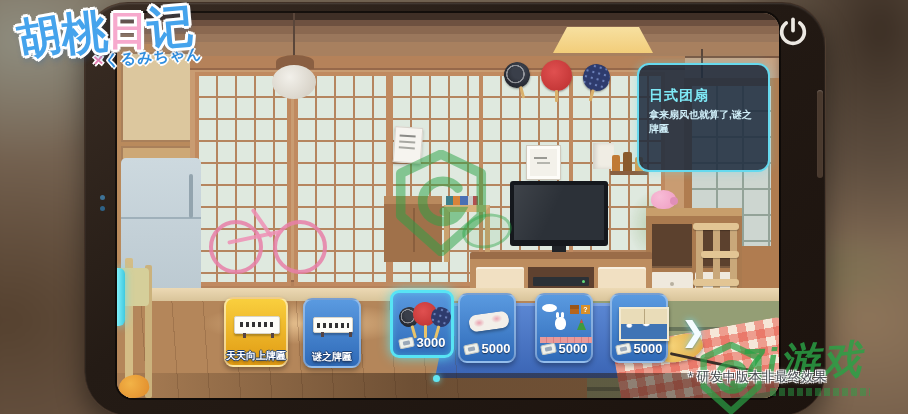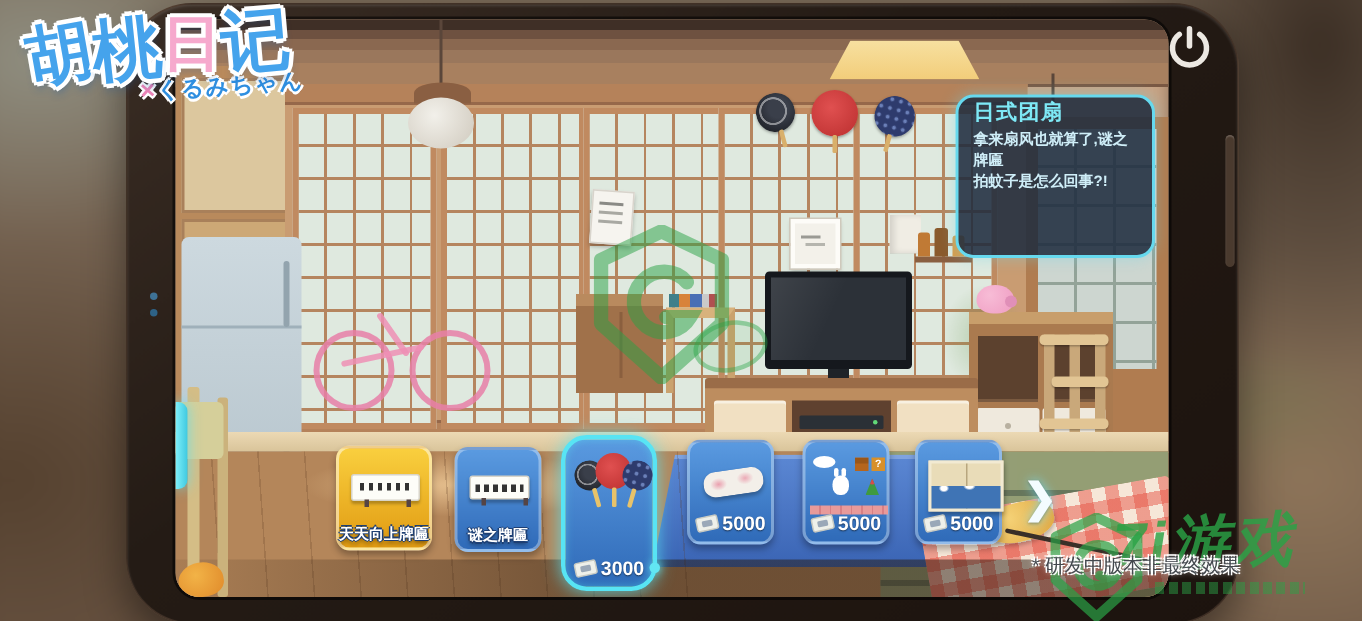--- a/index.html
+++ b/index.html
@@ -124,21 +124,21 @@
   .banknote::after{content:"";position:absolute;left:25%;top:20%;width:50%;height:60%;background:#9aa8b8;border-radius:1px;}
   .bn-lg{width:17px;height:11px;}
   .bn-sm{width:13px;height:8px;}
   .currency-pill{width:54px;height:21px;background:rgba(14,26,42,.68);border-radius:3px;color:#fff;font-size:13.5px;font-weight:bold;
     display:flex;align-items:center;justify-content:center;letter-spacing:.5px;}
   .plus-btn{width:25px;height:25px;border-radius:7px;background:linear-gradient(#ffd052,#f0a71f);border:1px solid #c8831a;
     color:#fff;font-size:17px;font-weight:bold;display:flex;align-items:center;justify-content:center;
     box-shadow:inset 0 2px 0 rgba(255,255,255,.55),0 1px 2px rgba(0,0,0,.3);line-height:1;}
 
   .tooltip{left:520px;top:50px;width:133px;height:109px;z-index:32;background:rgba(30,44,62,.87);
-    border:2px solid #66d9ee;border-radius:12px;box-shadow:0 0 10px rgba(102,217,238,.4);padding:1px 10px;box-sizing:border-box;}
+    border:2px solid #66d9ee;border-radius:12px;box-shadow:0 0 10px rgba(102,217,238,.4);padding:22px 10px;box-sizing:border-box;}
   .tooltip-title{color:#7ee9f6;font-size:14px;font-weight:bold;letter-spacing:1px;}
   .tooltip-desc{margin-top:3px;color:#cfeef8;font-size:10px;font-weight:bold;line-height:1.38;}
   .buy-btn{margin:5px auto 0;width:88px;height:34px;border-radius:9px;background:linear-gradient(#ffd75e,#f5a41d);
     color:#fff;font-size:18px;font-weight:bold;letter-spacing:3px;display:flex;align-items:center;justify-content:center;
     box-shadow:inset 0 2px 0 rgba(255,255,255,.55),0 2px 4px rgba(0,0,0,.35);text-shadow:0 1px 2px #bf7b12;}
 
   
   .card{position:absolute;border-radius:9px;z-index:40;box-sizing:border-box;box-shadow:0 3px 5px rgba(0,0,0,.3);}
   .card-blue{background:linear-gradient(#5a9ae0,#2f6ab8);border:2px solid rgba(255,255,255,.35);}
   .card-gold{background:linear-gradient(#f9cf3e,#e09a12);border:2px solid rgba(255,255,255,.5);}
@@ -302,37 +302,36 @@
     <div class="abs chair-post" style="left:8px;top:245px;width:8px;height:140px;"></div>
     <div class="abs chair-post" style="left:28px;top:252px;width:7px;height:133px;background:#cbb27c;"></div>
     <div class="abs chair-back"></div>
     <div class="abs corner-toy"></div>
 
 
     <div class="abs tooltip">
       <div class="tooltip-title">日式团扇</div>
       <div class="tooltip-desc">
         <span style="display:block">拿来扇风也就算了,谜之牌匾</span>
-        <span style="display:block">拍蚊子是怎么回事?!</span>
       </div>
     </div>
 
     <div class="card card-blue" style="left:186px;top:285px;width:58px;height:70px;">
       <div class="card-img">
           <div class="mini-sign" style="height:14px;"></div>
         </div>
       <div class="card-label">谜之牌匾</div>
     </div>
     <div class="card card-gold" style="left:107px;top:284px;width:64px;height:70px;">
       <div class="card-img">
           <div class="mini-sign"></div>
         </div>
       <div class="card-label">天天向上牌匾</div>
     </div>
-    <div class="card card-blue card-sel" style="left:257px;top:277px;width:64px;height:104px;border-radius:17px;">
+    <div class="card card-blue card-sel" style="left:273px;top:277px;width:64px;height:68px;">
       <div class="card-img" style="height:50px;">
         <div class="cfan fan-black" style="left:6px;top:8px;width:20px;height:20px;transform:rotate(-16deg);"></div>
         <div class="cfan fan-red" style="left:20px;top:3px;width:24px;height:24px;"></div>
         <div class="cfan fan-navy" style="left:38px;top:8px;width:20px;height:20px;transform:rotate(16deg);"></div>
       </div>
       <div class="price-row">
         <span class="banknote bn-sm"></span>
         <span>3000</span>
       </div>
     </div>

